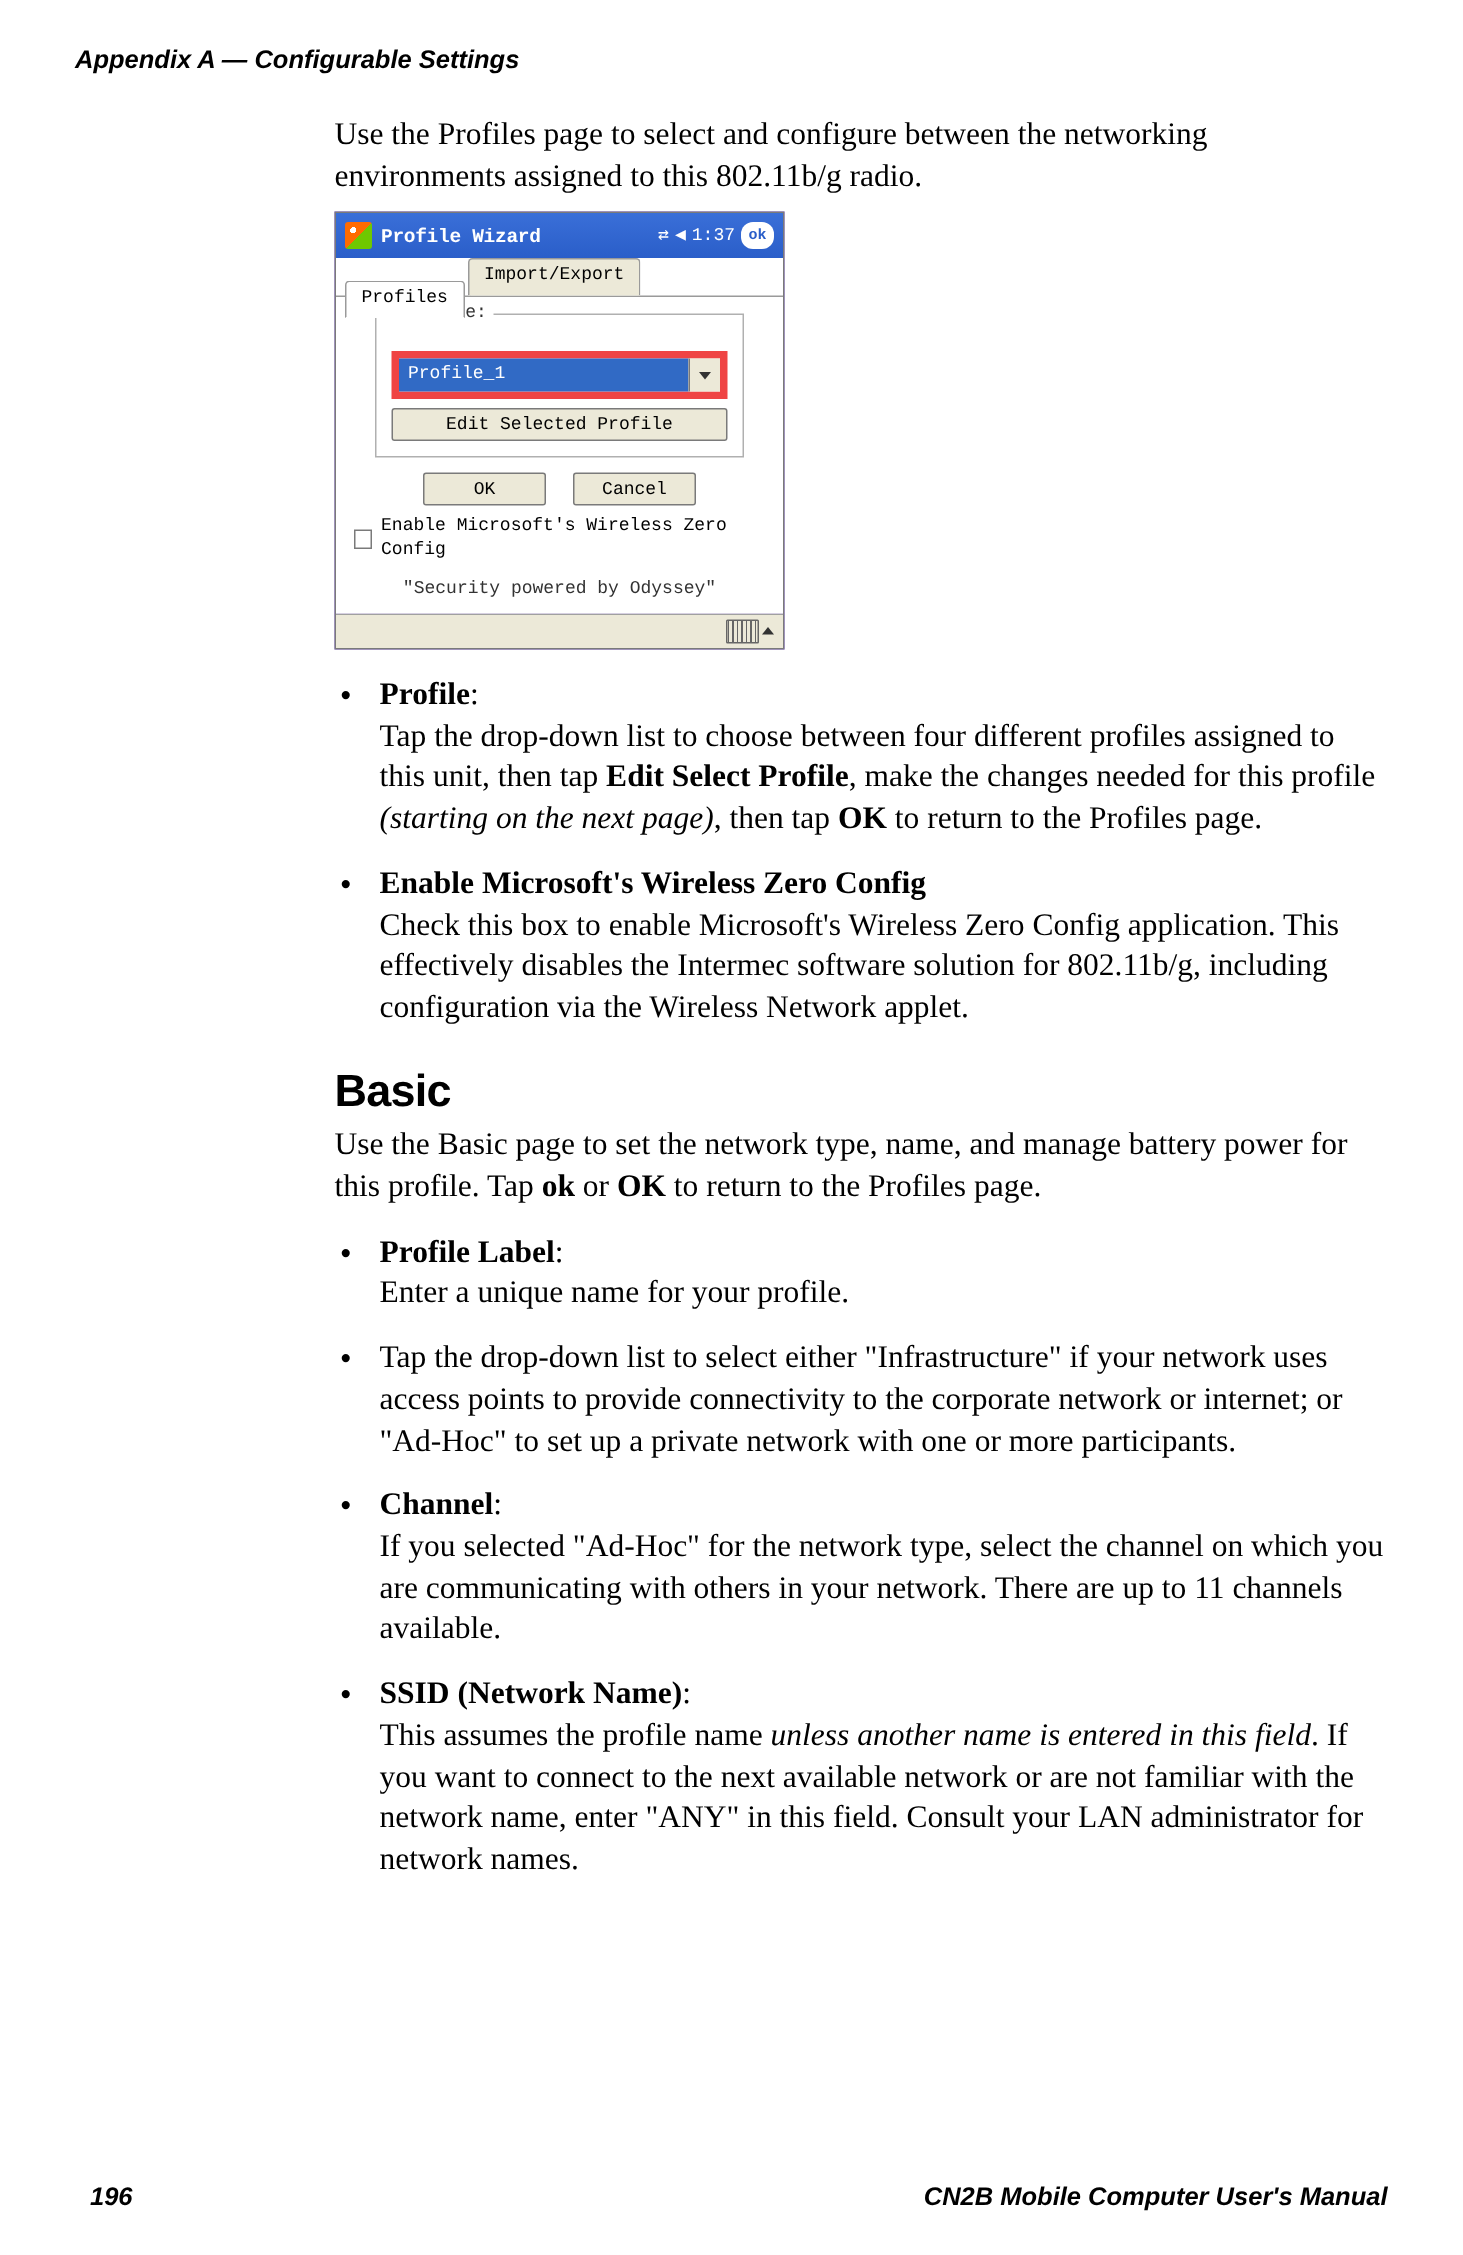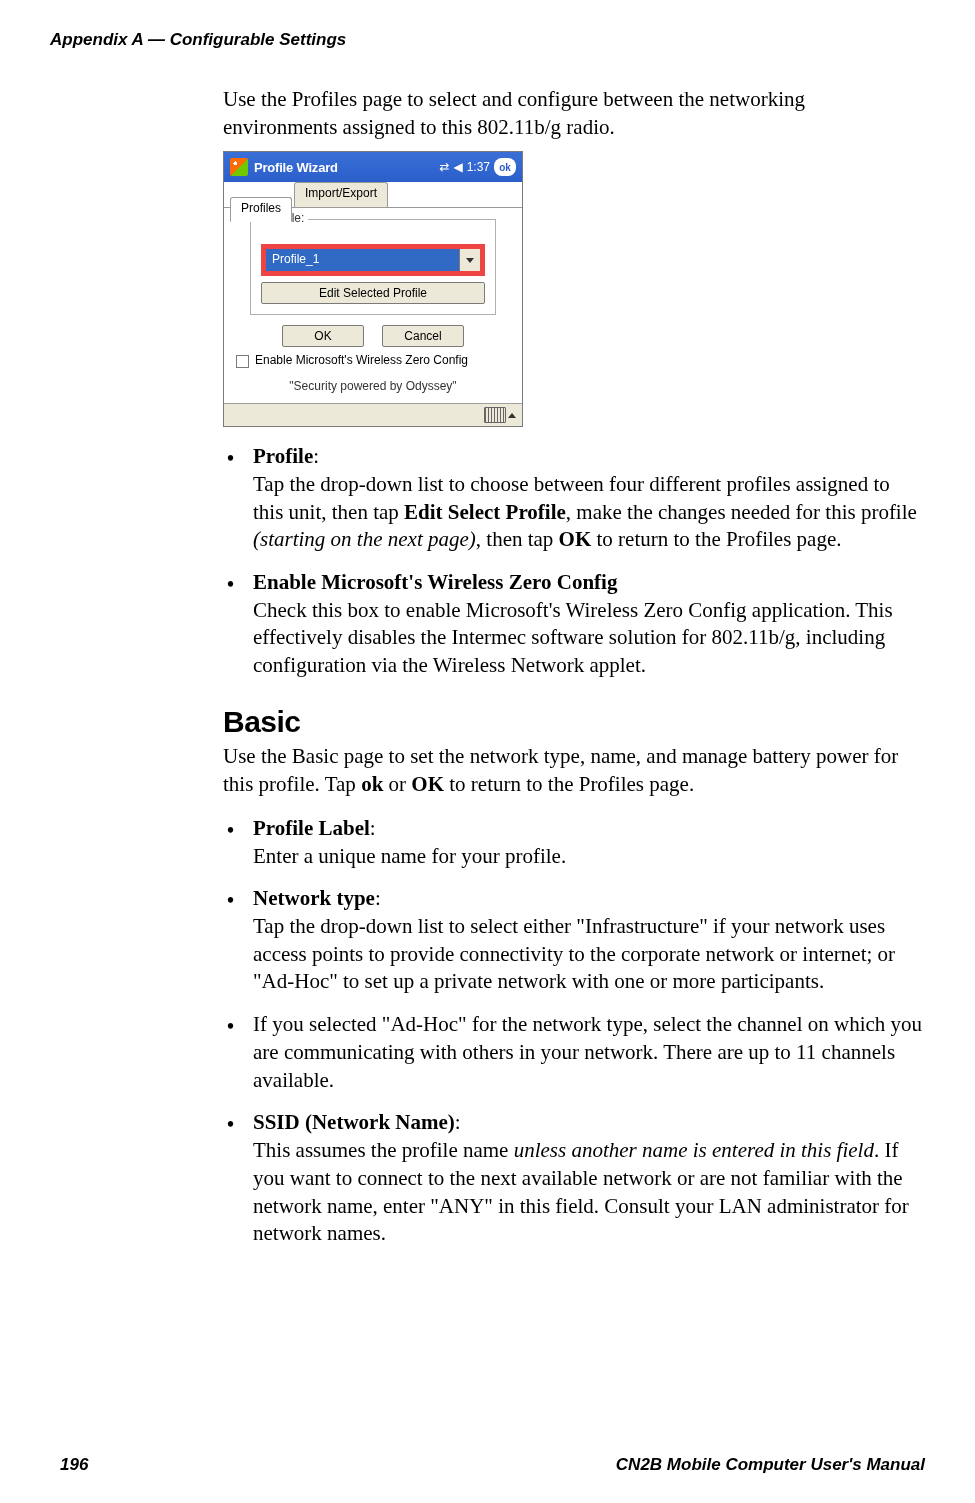--- a/index.html
+++ b/index.html
@@ -15,21 +15,21 @@
     position: relative;
     box-sizing: border-box;
     padding: 30px 50px 40px 50px;
   }
   .running-header {
     font-family: "Segoe UI", "Helvetica Neue", Arial, sans-serif;
     font-style: italic;
     font-weight: 700;
     font-size: 17px;
     color: #000;
-    margin-bottom: 36px;
+    margin-bottom: 26px;
   }
   .content {
     margin-left: 173px;
     width: 700px;
     font-size: 21px;
     line-height: 1.32;
   }
   .intro {
     margin-bottom: 10px;
   }
@@ -71,21 +71,21 @@
   .footer .pg { float: left; }
   .footer .manual { float: right; }
 
   
   .shot {
     width: 300px;
     border: 1px solid #7a7a7a;
     background: #8b5cf6;
     margin: 6px 0 6px 0;
     box-sizing: border-box;
-    font-family: Liberation Sans, sans-serif;
+    font-family: Liberation Mono, monospace;
     font-size: 12px;
   }
   .shot-titlebar {
     height: 30px;
     background: linear-gradient(#3a6fd8, #2a5ec9);
     color: #fff;
     display: flex;
     align-items: center;
     padding: 0 6px;
     gap: 6px;
@@ -331,25 +331,25 @@
     <div class="subheading">Basic</div>
     <div id="basic-intro"><span>Use the Basic page to set the network type, name, and manage battery power for this profile. Tap </span><span class="bold">ok</span><span> or </span><span class="bold">OK</span><span> to return to the Profiles page.</span></div>
     <div class="bullets" id="bullets-basic">
         <div class="bullet-item">
           <span class="dot">•</span>
           <div><span class="bold">Profile Label</span>:</div>
           <div>Enter a unique name for your profile.</div>
         </div>
         <div class="bullet-item">
           <span class="dot">•</span>
-          <div><span class="bold">Network type</span>:</div>
           <div>Tap the drop-down list to select either "Infrastructure" if your network uses access points to provide connectivity to the corporate network or internet; or "Ad-Hoc" to set up a private network with one or more participants.</div>
         </div>
         <div class="bullet-item">
           <span class="dot">•</span>
+          <div><span class="bold">Channel</span>:</div>
           <div>If you selected "Ad-Hoc" for the network type, select the channel on which you are communicating with others in your network. There are up to 11 channels available.</div>
         </div>
         <div class="bullet-item">
           <span class="dot">•</span>
           <div><span class="bold">SSID (Network Name)</span>:</div>
           <div><span>This assumes the profile name </span><span class="italic">unless another name is entered in this field</span><span>. If you want to connect to the next available network or are not familiar with the network name, enter "ANY" in this field. Consult your LAN administrator for network names.</span></div>
         </div>
       </div>
 
   </div>

